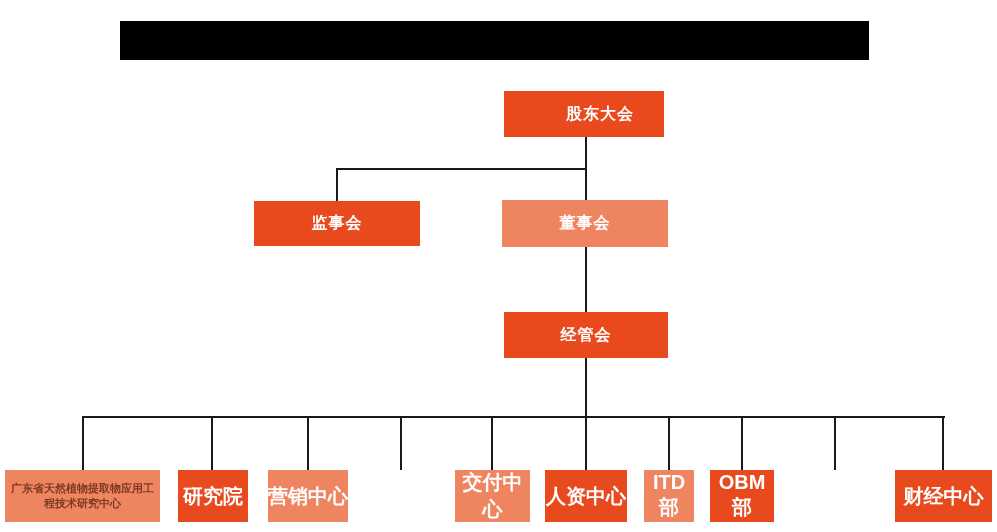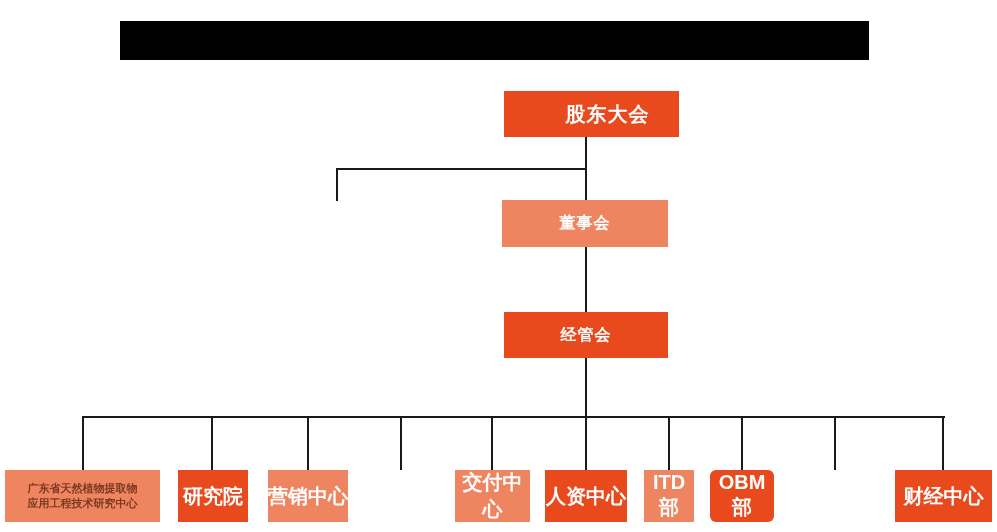--- a/index.html
+++ b/index.html
@@ -31,35 +31,35 @@
   }
   .dark  { background: #E8491D; }
   .light { background: #EF8560; }
 
   
   .line { position: absolute; background: #1A1A1A; }
   .v { width: 2px; }
   .h { height: 2px; }
 
   
-  .n-root   { left: 504px; top:  91px; width: 175px; height: 46px; font-size: 20px; padding-left: 32px; }
+  .n-root   { left: 504px; top:  91px; width: 160px; height: 46px; font-size: 16px; padding-left: 32px; }
   .n-superv { left: 254px; top: 201px; width: 166px; height: 45px; font-size: 16px; }
   .n-board  { left: 502px; top: 200px; width: 166px; height: 47px; font-size: 16px; }
   .n-mgmt   { left: 504px; top: 312px; width: 164px; height: 46px; font-size: 16px; }
 
   
   .dept { top: 470px; height: 52px; font-size: 20px; letter-spacing: 0; }
-  .d0 { left:   5px; width: 155px; font-size: 11px; color: #7B3A20; line-height: 1.35; padding: 0 21px; }
+  .d0 { left:   5px; width: 155px; font-size: 11px; color: #7B3A20; line-height: 1.35; padding: 0 4px; }
   .d1 { left: 178px; width:  70px; }
   .d2 { left: 268px; width:  80px; }
   .d3 { left: 364px; width:  74px; }
   .d4 { left: 455px; width:  75px; }
   .d5 { left: 545px; width:  82px; }
   .d6 { left: 644px; width:  50px; }
-  .d7 { left: 710px; width:  64px; border-radius: 6px; }
+  .d7 { left: 710px; width:  64px; }
   .d8 { left: 793px; width:  84px; }
   .d9 { left: 895px; width:  97px; }
 
   
   .l-root-board  { left: 585px; top: 137px; height:  63px; }
   .l-branch-h    { left: 336px; top: 168px; width:  251px; }
   .l-to-superv   { left: 336px; top: 168px; height:  33px; }
   .l-board-mgmt  { left: 585px; top: 247px; height:  65px; }
   .l-mgmt-bus    { left: 585px; top: 358px; height:  58px; }
   .l-bus         { left:  82px; top: 416px; width:  863px; }
@@ -88,20 +88,21 @@
   <div class="line v drop p3"></div>
   <div class="line v drop p4"></div>
   <div class="line v drop p5"></div>
   <div class="line v drop p6"></div>
   <div class="line v drop p7"></div>
   <div class="line v drop p8"></div>
   <div class="line v drop p9"></div>
 
   <div class="node dark n-root">股东大会</div>
 
+  <div class="node dark n-superv">监事会</div>
   <div class="node light n-board">董事会</div>
 
   <div class="node dark n-mgmt">经管会</div>
 
   <div class="node light dept d0">广东省天然植物提取物应用工程技术研究中心</div>
   <div class="node dark  dept d1">研究院</div>
   <div class="node light dept d2">营销中心</div>
   <div class="node light dept d4">交付中心</div>
   <div class="node dark  dept d5">人资中心</div>
   <div class="node light dept d6">ITD部</div>

